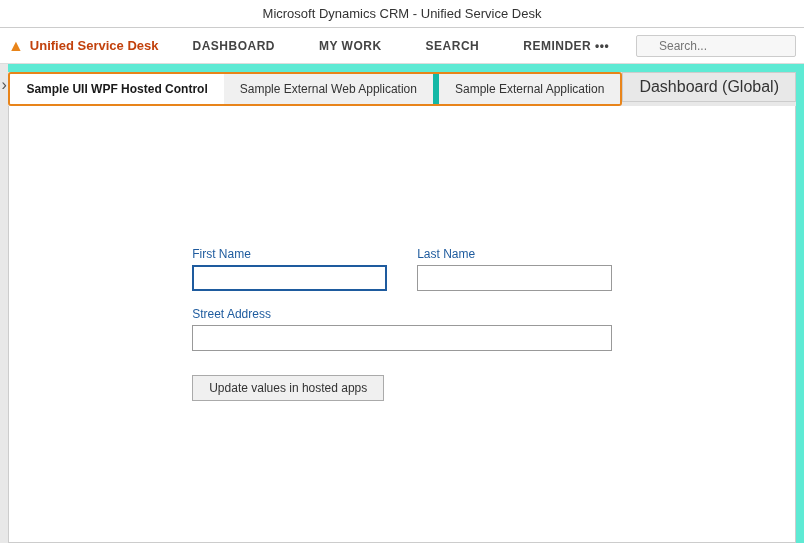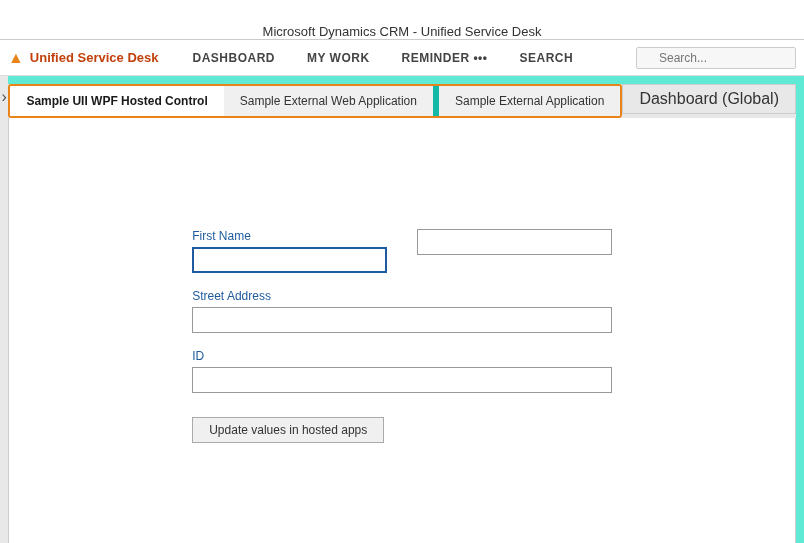--- a/index.html
+++ b/index.html
@@ -9,23 +9,23 @@
       background: #f0f0f0;
       width: 804px;
       height: 543px;
       overflow: hidden;
     }
 
     
     .title-bar {
       background: #fff;
       border-bottom: 1px solid #ccc;
-      height: 40px;
-      display: flex;
-      align-items: flex-end;
+      height: 28px;
+      display: flex;
+      align-items: center;
       justify-content: center;
       font-size: 13px;
       color: #333;
       font-weight: normal;
     }
 
     
     .top-nav {
       background: #fff;
       border-bottom: 1px solid #ddd;
@@ -42,21 +42,21 @@
       margin-right: 20px;
     }
     .top-nav .app-title {
       font-size: 13px;
       font-weight: 600;
       color: #c2410c;
     }
     .nav-items {
       display: flex;
       align-items: flex-end;
-      gap: 4px;
+      gap: 16px;
       flex: 1;
     }
     .nav-item {
       padding: 0 14px;
       height: 36px;
       display: flex;
       align-items: center;
       font-size: 12px;
       font-weight: 600;
       color: #444;
@@ -264,22 +264,22 @@
 </div>
 
 <div class="top-nav">
   <div class="logo-area">
     <span style="color:#e8841a; font-size:16px; font-weight:bold;">▲</span>
     <span class="app-title">Unified Service Desk</span>
   </div>
   <div class="nav-items">
     <div class="nav-item">DASHBOARD</div>
     <div class="nav-item">MY WORK</div>
+    <div class="nav-item">SEARCH</div>
     <div class="nav-item">REMINDER •••</div>
-    <div class="nav-item">SEARCH</div>
   </div>
   <div class="nav-right">
     <input class="nav-search-box" type="text" placeholder="Search..." style="">
   </div>
 </div>
 
 <div class="main-area">
 
   <div class="sidebar-arrow">
     <span style="font-size:16px; color:#555;">›</span>
@@ -299,37 +299,32 @@
 
     <div class="main-panel">
       <div class="form-container">
 
         <div class="form-row">
           <div class="form-field half">
             <label class="field-label active">First Name</label>
             <input class="form-input highlighted" type="text" style="">
           </div>
           <div class="form-field half">
+            <label class="field-label">Last Name</label>
             <input class="form-input" type="text" style="">
           </div>
         </div>
 
         <div class="form-row">
           <div class="form-field full">
             <label class="field-label">Street Address</label>
             <input class="form-input" type="text" style="width: 100%;">
           </div>
         </div>
 
-        <div class="form-row">
-          <div class="form-field full">
-            <label class="field-label">ID</label>
-            <input class="form-input" type="text" style="width: 100%;">
-          </div>
-        </div>
 
         <div class="buttons-row">
           <button class="form-button">Update values in hosted apps</button>
         </div>
 
       </div>
     </div>
 
   </div>
 </div>

